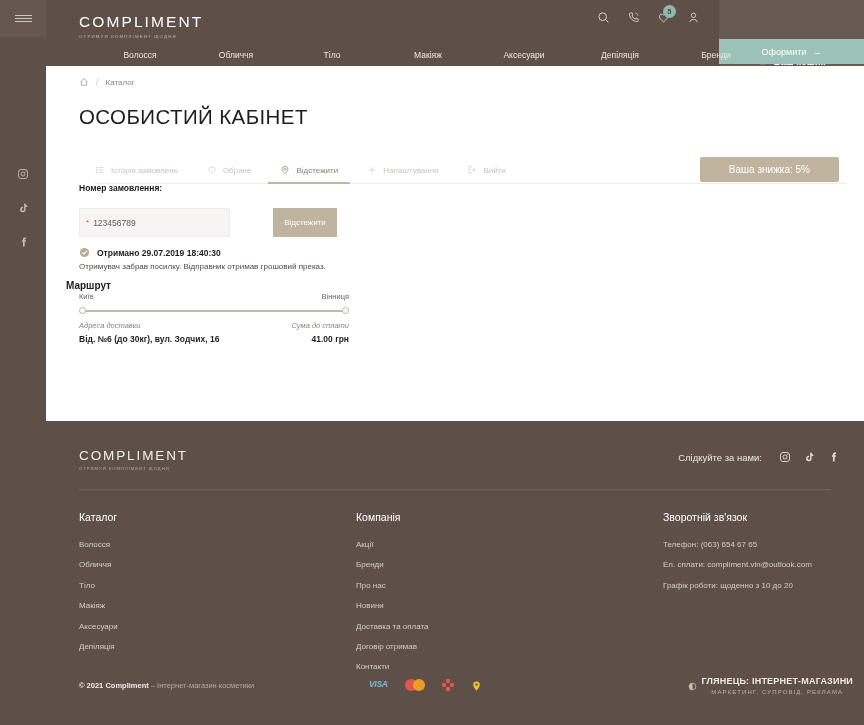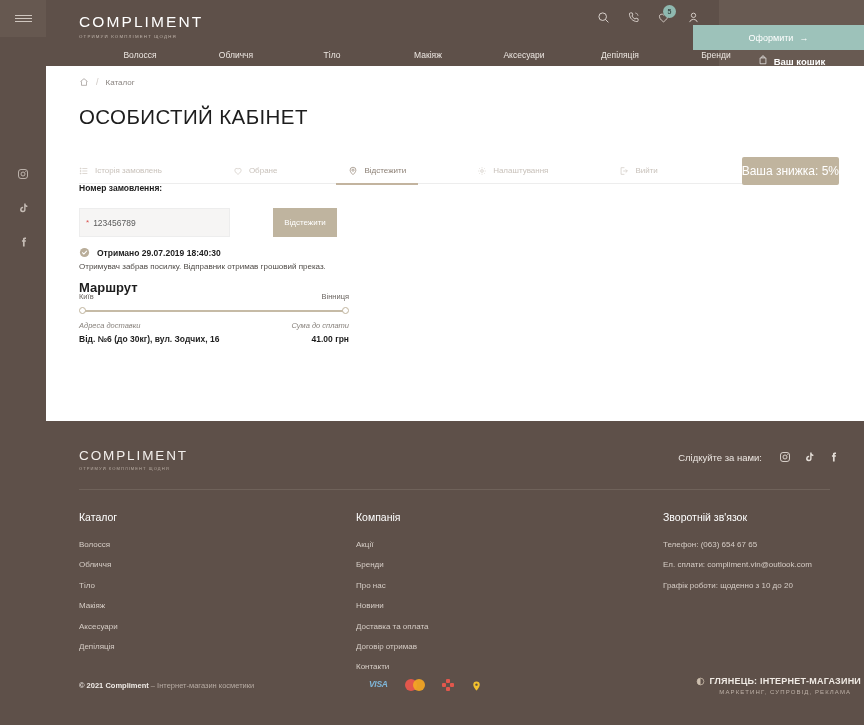--- a/index.html
+++ b/index.html
@@ -50,21 +50,21 @@
   }
 
   .cart { position: absolute; right: 0; top: 0; width: 145px; height: 66px; background: #685a52; }
   .cart-top { display: flex; align-items: center; justify-content: center; gap: 6px; padding-top: 9px; cursor: pointer; margin-top: 43px; }
   .cart-top .label { font-size: 9.5px; color: #ffffff; font-weight: 700; }
   .cart-sub { display: flex; align-items: center; gap: 6px; margin-top: 6px; }
   .cart-sub .count { font-size: 8px; color: #cfc4bc; }
   .cart-sub .rule { width: 30px; height: 1px; background: #9b8d84; }
   .cart-sub .sum { font-size: 9px; color: #ffffff; font-weight: 700; }
   .checkout {
-    position: absolute; right: 0; top: 25px; width: 171px; height: 25px;
+    position: absolute; right: 0; top: 39px; width: 145px; height: 25px;
     background: #9dc2ba; display: flex; align-items: center; justify-content: center; gap: 6px;
     cursor: pointer;
   }
   .checkout .txt { font-size: 9px; color: #ffffff; }
 
   
   .nav {
     position: absolute; left: 46px; top: 44px; width: 673px; height: 22px;
     display: flex; align-items: center;
   }
@@ -80,40 +80,40 @@
   .breadcrumb .crumb { font-size: 8px; color: #8a8480; text-decoration: none; cursor: pointer; }
   .breadcrumb .home { color: #9b948f; line-height: 0; cursor: pointer; }
 
   .page-title {
     position: absolute; left: 33px; top: 39px;
     font-size: 20.5px; color: #1d1d1d; font-weight: 400; letter-spacing: .4px;
   }
 
   
   .tabs {
-    position: absolute; left: 33px; top: 92px; width: 751px; height: 26px;
-    border-bottom: 1px solid #ededed; display: flex; align-items: center; gap: 42px;
+    position: absolute; left: 49px; top: 92px; width: 751px; height: 26px;
+    border-bottom: 1px solid #ededed; display: flex; align-items: flex-end;
   }
   .tab {
     display: flex; align-items: center; gap: 6px; cursor: pointer;
     height: 26px; margin-right: 29px; position: relative;
   }
   .tab .t-label { font-size: 8px; color: #c9c2bb; white-space: nowrap; }
   .tab .t-ic { color: #d3ccc5; line-height: 0; }
   .tab.active .t-label { color: #8b7f74; }
   .tab.active .t-ic { color: #9b8c7e; }
   .tab.active::after {
     content: ""; position: absolute; left: -12px; right: -12px; bottom: -1px;
     height: 2px; background: #c3b49f;
   }
 
   .discount {
     position: absolute; right: 25px; top: 91px;
-    background: #c0b49e; color: #ffffff; font-size: 12px;
-    padding: 7px 0; border-radius: 2px; white-space: nowrap;
+    background: #c0b49e; color: #ffffff; font-size: 10px;
+    padding: 7px 29px; border-radius: 2px; white-space: nowrap;
   }
 
   
   .form-label { position: absolute; left: 33px; top: 117px; font-size: 8.5px; color: #1d1d1d; font-weight: 700; }
   .order-input {
     position: absolute; left: 33px; top: 142px; width: 151px; height: 29px;
     background: #f6f5f4; border: 1px solid #ededed; display: flex; align-items: center;
   }
   .order-input .star { color: #d9534f; font-size: 8px; margin: 0 4px 0 6px; line-height: 1; }
   .order-input input {
@@ -126,21 +126,21 @@
     font-size: 8px; font-family: "Liberation Sans", sans-serif;
   }
 
   
   .status-row { position: absolute; left: 33px; top: 181px; display: flex; align-items: center; gap: 7px; }
   .status-row .tick { color: #b9ad99; line-height: 0; }
   .status-row .stxt { font-size: 8.5px; color: #1d1d1d; font-weight: 700; }
   .status-desc { position: absolute; left: 33px; top: 196px; font-size: 8px; color: #4e4a46; }
 
   
-  .route-title { position: absolute; left: 33px; top: 214px; font-size: 13px; color: #1d1d1d; font-weight: 700; }
+  .route-title { position: absolute; left: 20px; top: 214px; font-size: 10px; color: #1d1d1d; font-weight: 700; }
   .route { position: absolute; left: 33px; top: 226px; width: 270px; }
   .route-ends { display: flex; justify-content: space-between; }
   .route-ends span { font-size: 7.5px; color: #6b6661; }
   .route-line { position: relative; height: 10px; margin-top: 5px; }
   .route-line .bar { position: absolute; left: 3px; right: 3px; top: 4px; height: 1.5px; background: #c6bba6; }
   .route-line .dot {
     position: absolute; top: 1px; width: 7px; height: 7px; border-radius: 50%;
     background: #ffffff; border: 1.5px solid #bfb39d;
   }
   .route-line .dot.l { left: 0; }
@@ -181,21 +181,21 @@
   .mc i.a { left: 0; background: #e2574c; }
   .mc i.b { right: 0; background: #f5a623; opacity: .92; }
   .p24 { position: relative; width: 12px; height: 12px; }
   .p24 i { position: absolute; width: 4px; height: 4px; background: #e2574c; border-radius: 1px; }
   .p24 i.t { top: 0; left: 4px; }
   .p24 i.b { bottom: 0; left: 4px; }
   .p24 i.l { left: 0; top: 4px; }
   .p24 i.r { right: 0; top: 4px; }
   .liq { width: 11px; height: 14px; }
 
-  .made-by { position: absolute; right: 3px; top: 255px; text-align: left; display: flex; align-items: flex-start; gap: 4px; cursor: pointer; }
+  .made-by { position: absolute; right: 11px; top: 255px; text-align: left; display: flex; align-items: center; gap: 4px; cursor: pointer; }
   .made-by .g-ic { color: #cdbfae; margin-top: 1px; line-height: 0; }
   .made-by .l1 { font-size: 9px; color: #efe9e3; font-weight: 700; letter-spacing: .2px; }
   .made-by .l2 { font-size: 6px; color: #bdb1a7; letter-spacing: 1.1px; margin-top: 3px; text-align: center; }
 </style>
 </head>
 <body>
 
 <div class="page">
 
   <div class="left-rail">

